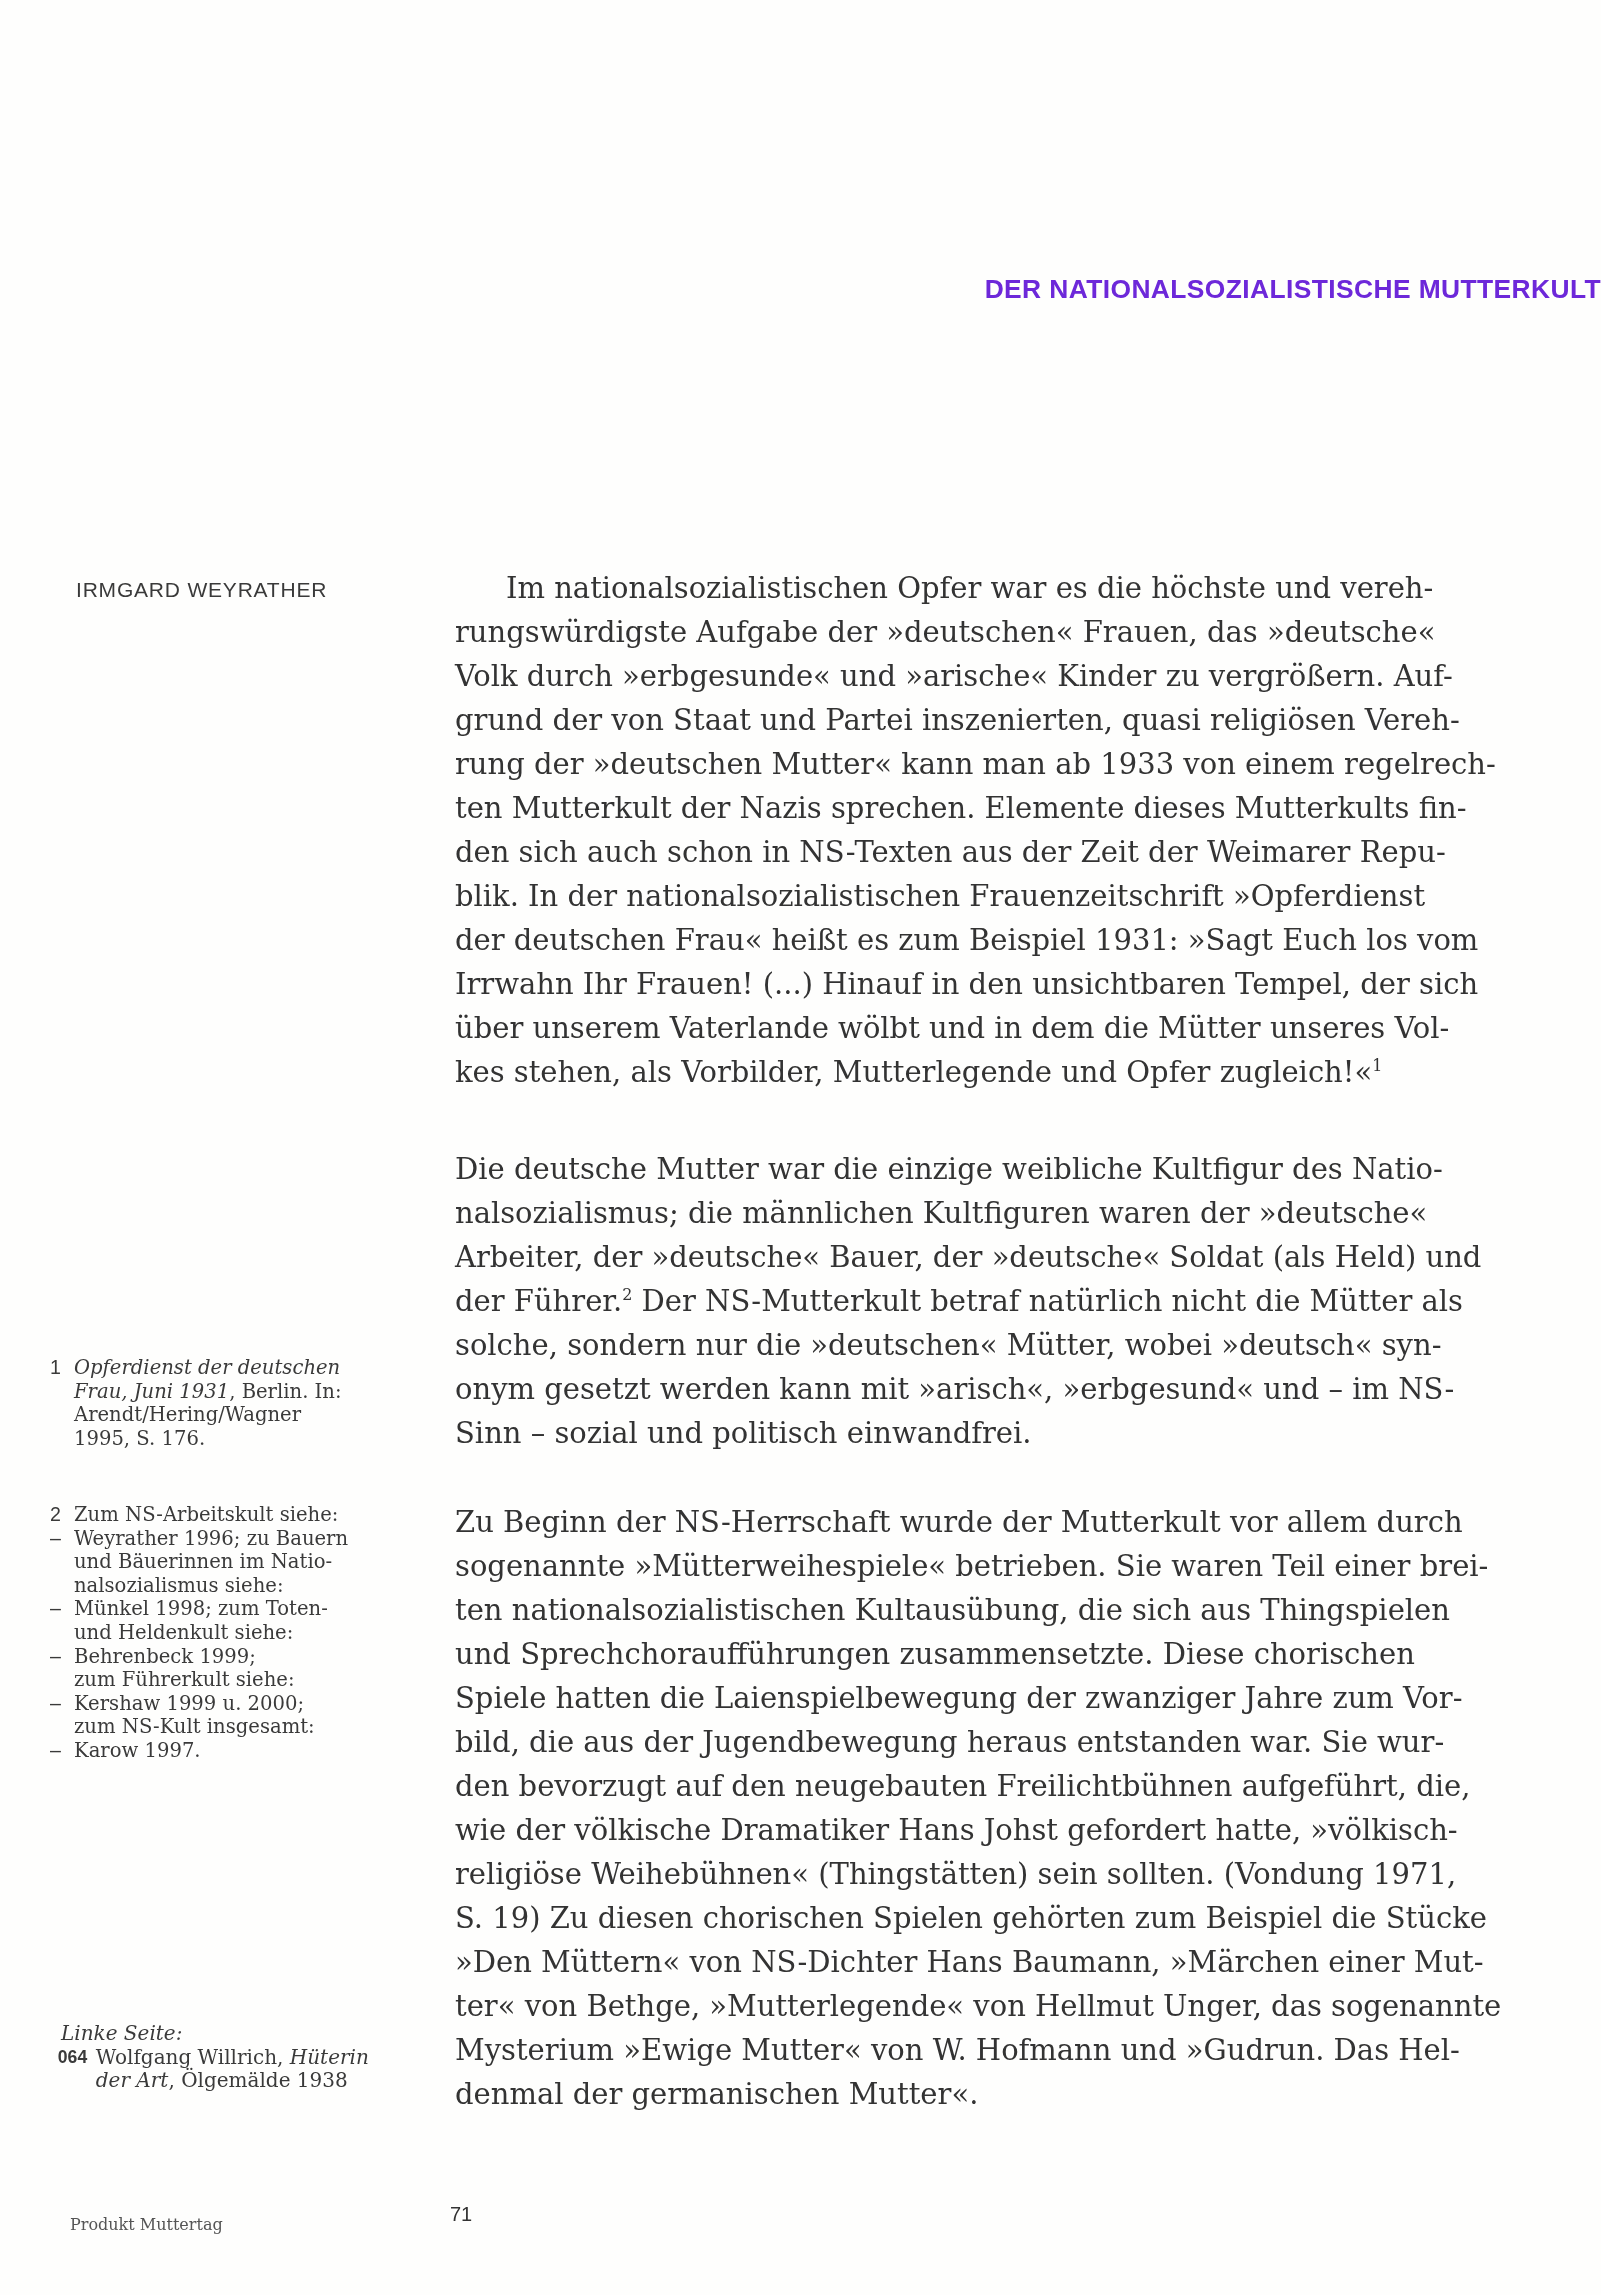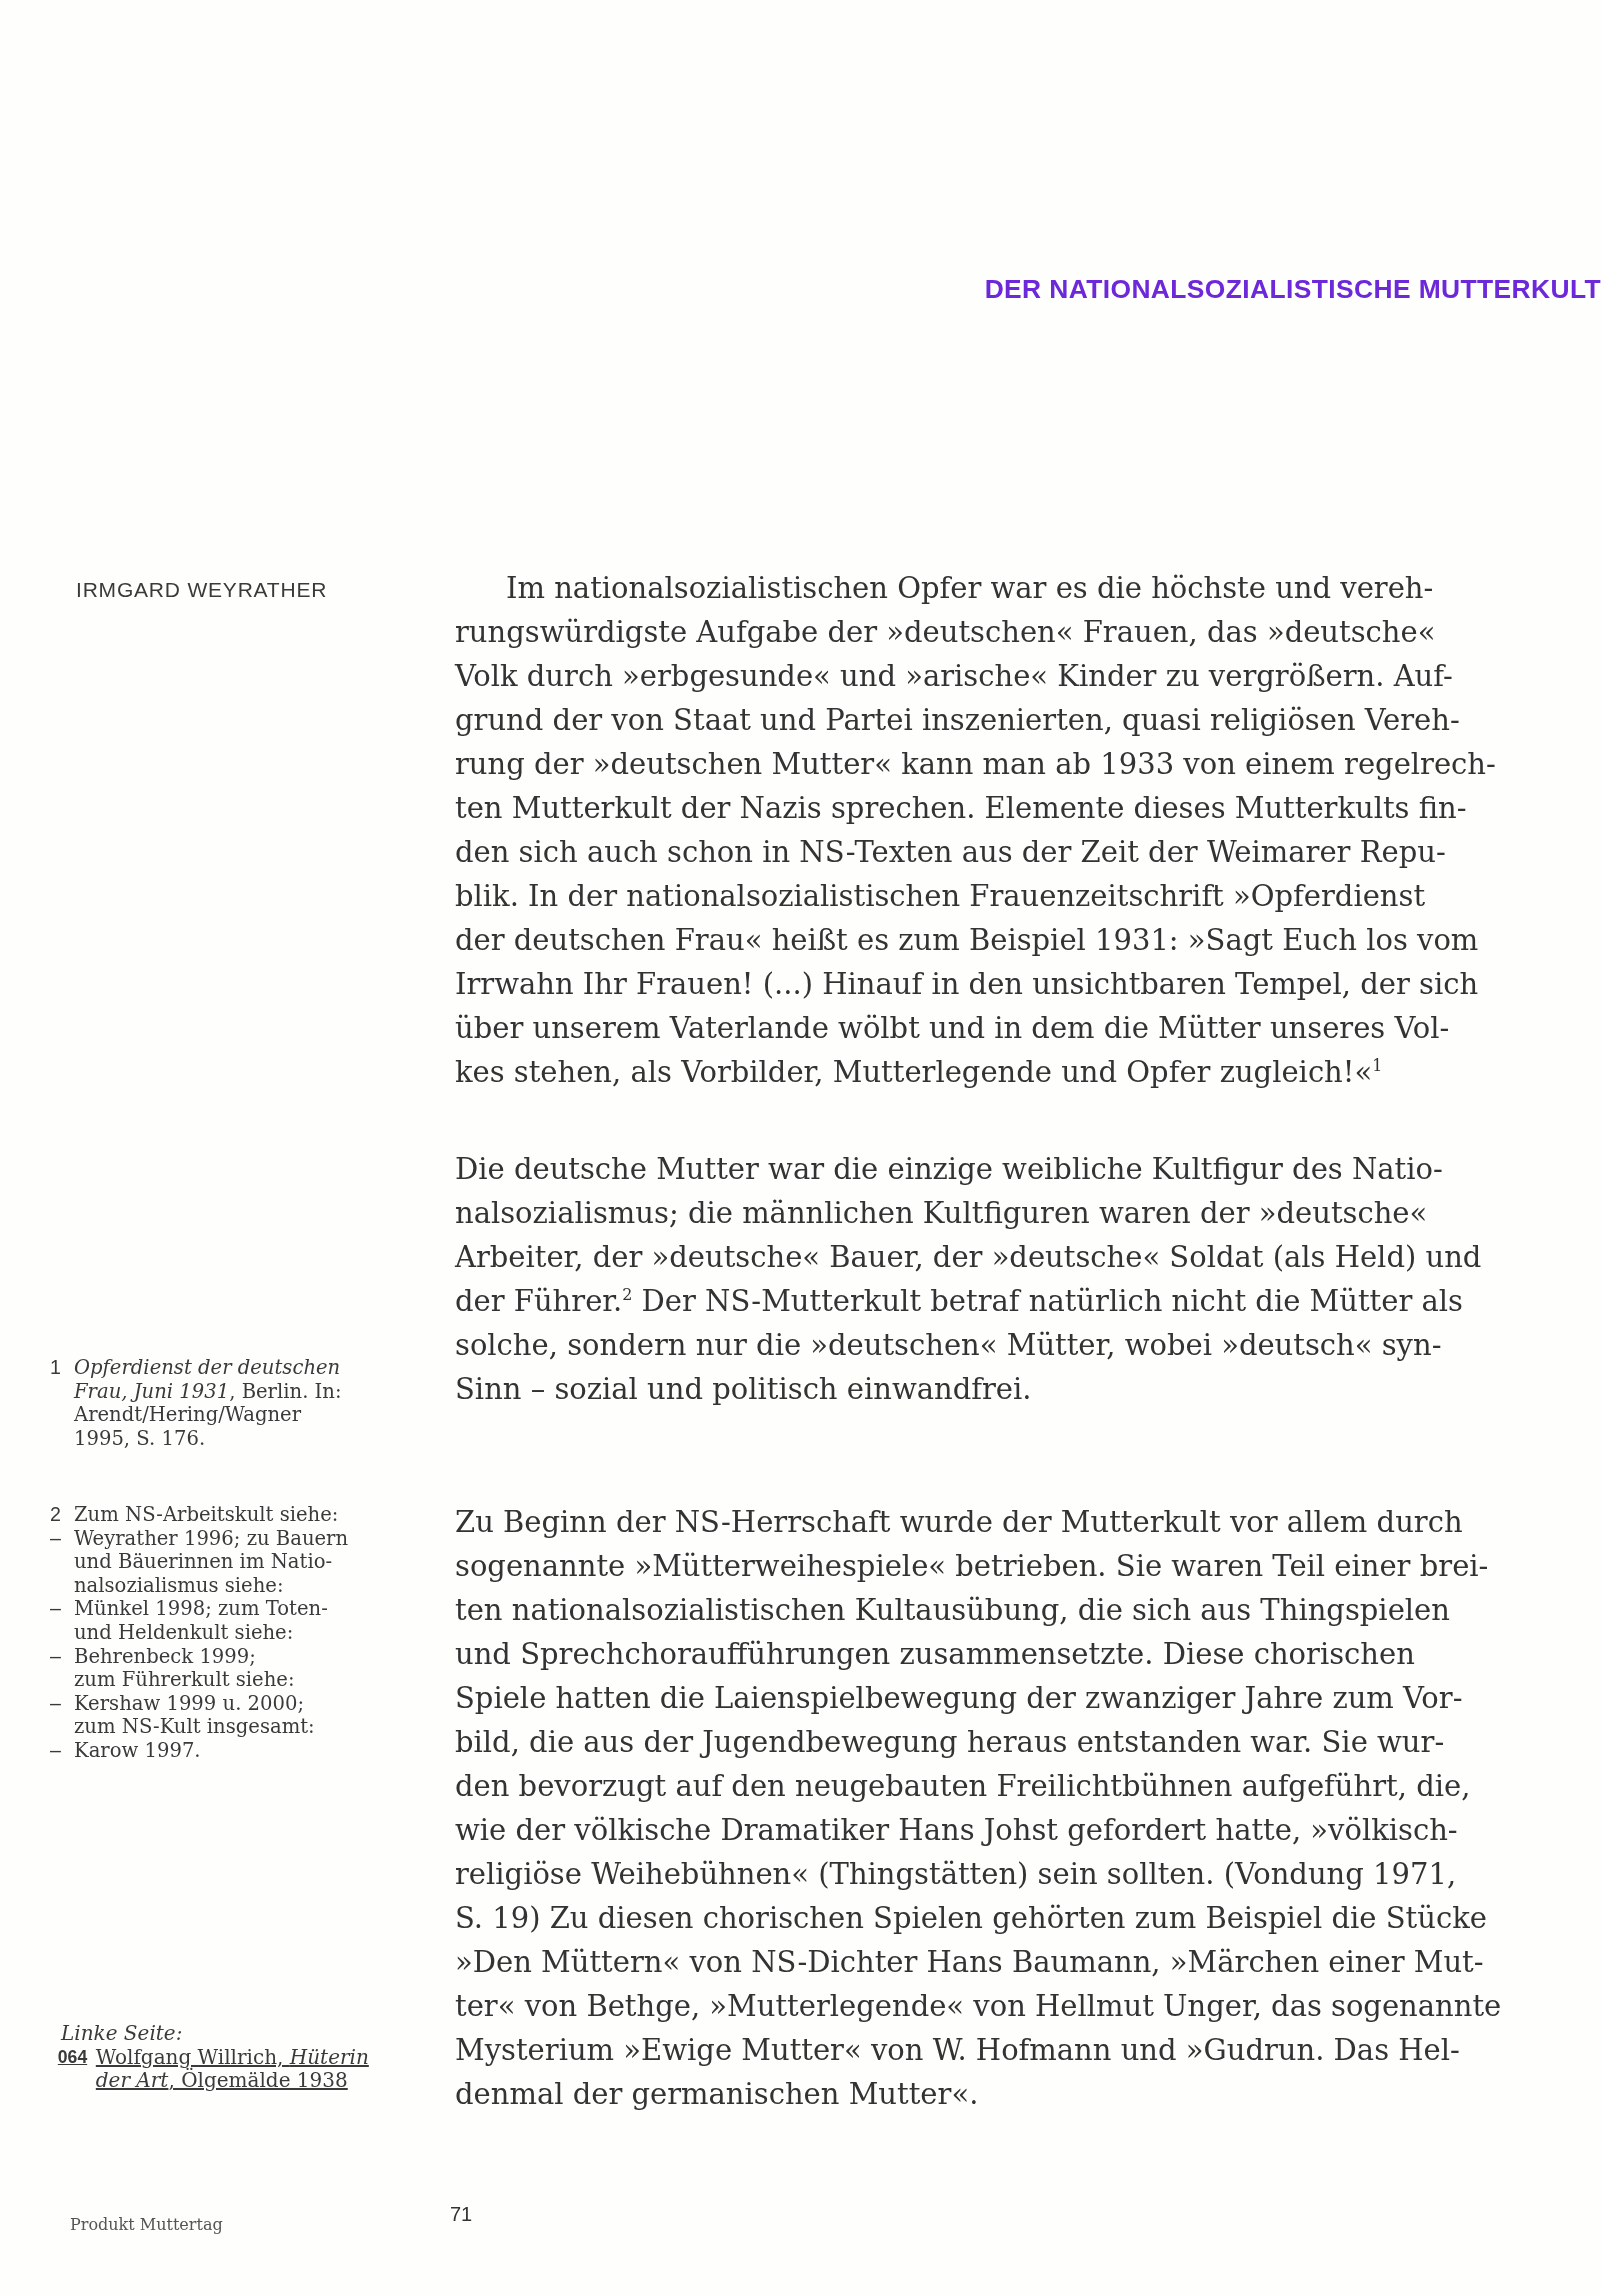--- a/index.html
+++ b/index.html
@@ -63,21 +63,21 @@
   .caption {
     position: absolute;
     left: 61px; top: 2022px;
     font-family: "DejaVu Serif", serif;
     font-size: 20px;
     line-height: 23.6px;
     color: #3a3a3a;
     white-space: nowrap;
   }
   .caption .cap-label { font-style: italic; display: block; }
-  .caption .cap-row { display: flex; text-decoration: underline; }
+  .caption .cap-row { display: flex; }
   .caption .cap-num {
     width: 38px; flex: none;
     font-family: "Liberation Sans", sans-serif;
     font-weight: bold; font-size: 17.6px;
     margin-left: -3.2px;
   }
   .caption .cap-text { flex: none; }
 
   .footer-left {
     position: absolute; left: 70px; top: 2215px;
@@ -113,20 +113,21 @@
   </p>
 </div>
 
 <div class="body-col para2">
   <p>
     <span class="line">Die deutsche Mutter war die einzige weibliche Kultfigur des Natio-</span>
     <span class="line">nalsozialismus; die männlichen Kultfiguren waren der »deutsche«</span>
     <span class="line">Arbeiter, der »deutsche« Bauer, der »deutsche« Soldat (als Held) und</span>
     <span class="line"><span>der Führer.</span><sup>2</sup> <span>Der NS-Mutterkult betraf natürlich nicht die Mütter als</span></span>
     <span class="line">solche, sondern nur die »deutschen« Mütter, wobei »deutsch« syn-</span>
+    <span class="line">onym gesetzt werden kann mit »arisch«, »erbgesund« und – im NS-</span>
     <span class="line">Sinn – sozial und politisch einwandfrei.</span>
   </p>
 </div>
 
 <div class="body-col para3">
   <p>
     <span class="line">Zu Beginn der NS-Herrschaft wurde der Mutterkult vor allem durch</span>
     <span class="line">sogenannte »Mütterweihespiele« betrieben. Sie waren Teil einer brei-</span>
     <span class="line">ten nationalsozialistischen Kultausübung, die sich aus Thingspielen</span>
     <span class="line">und Sprechchoraufführungen zusammensetzte. Diese chorischen</span>

